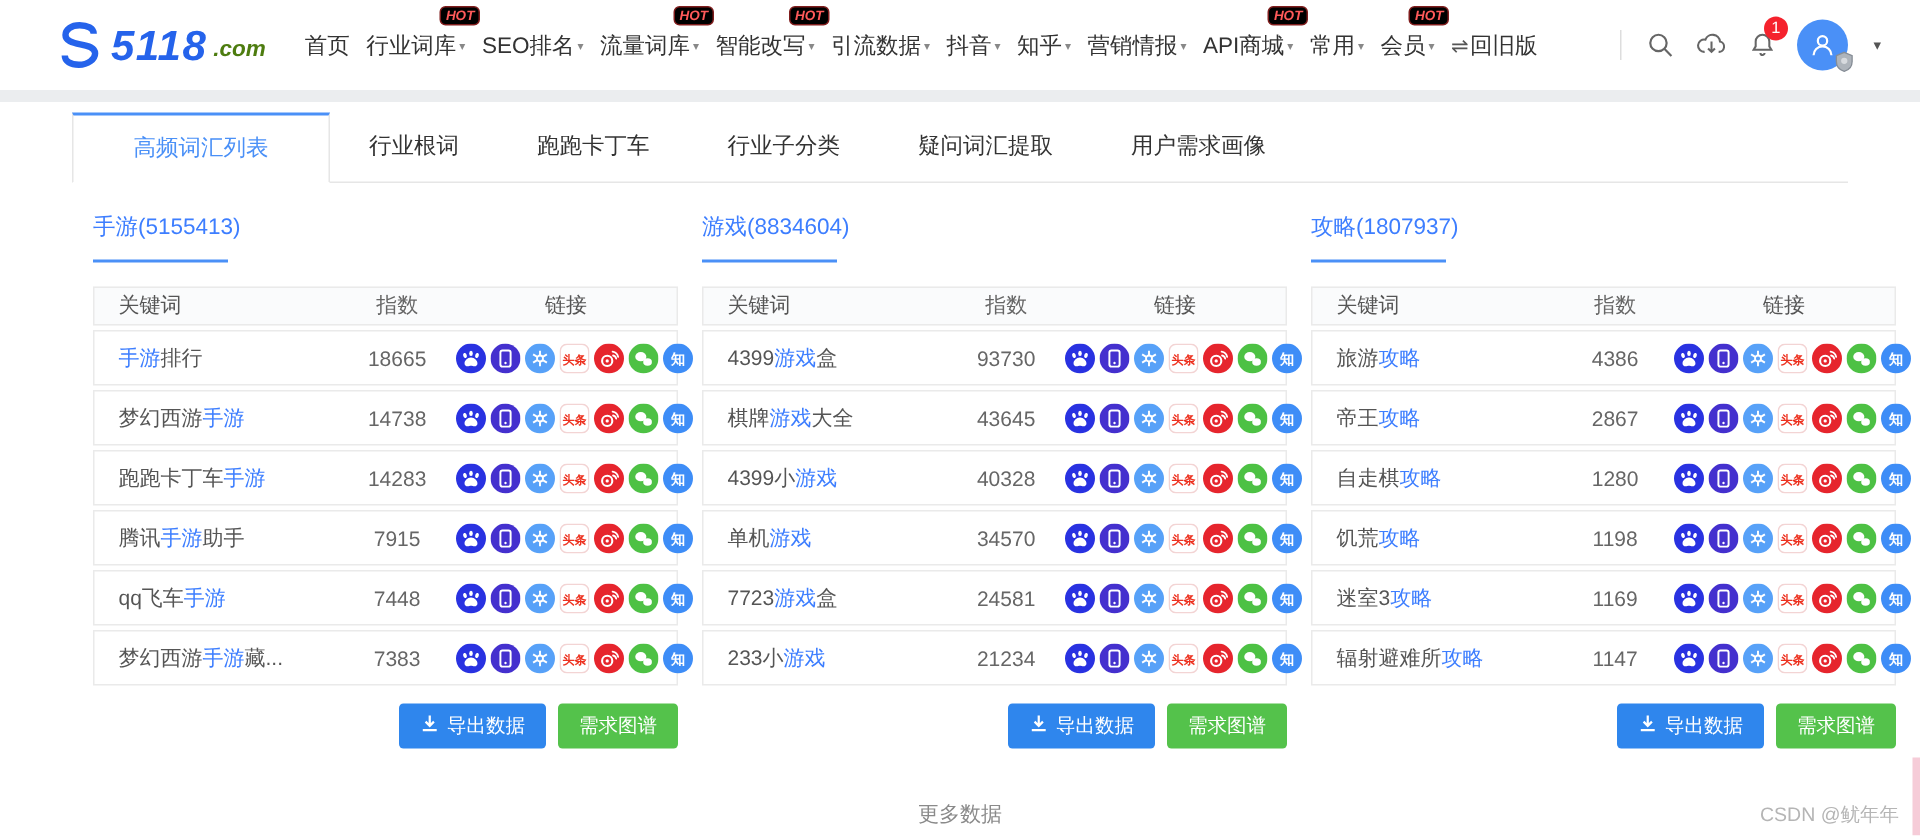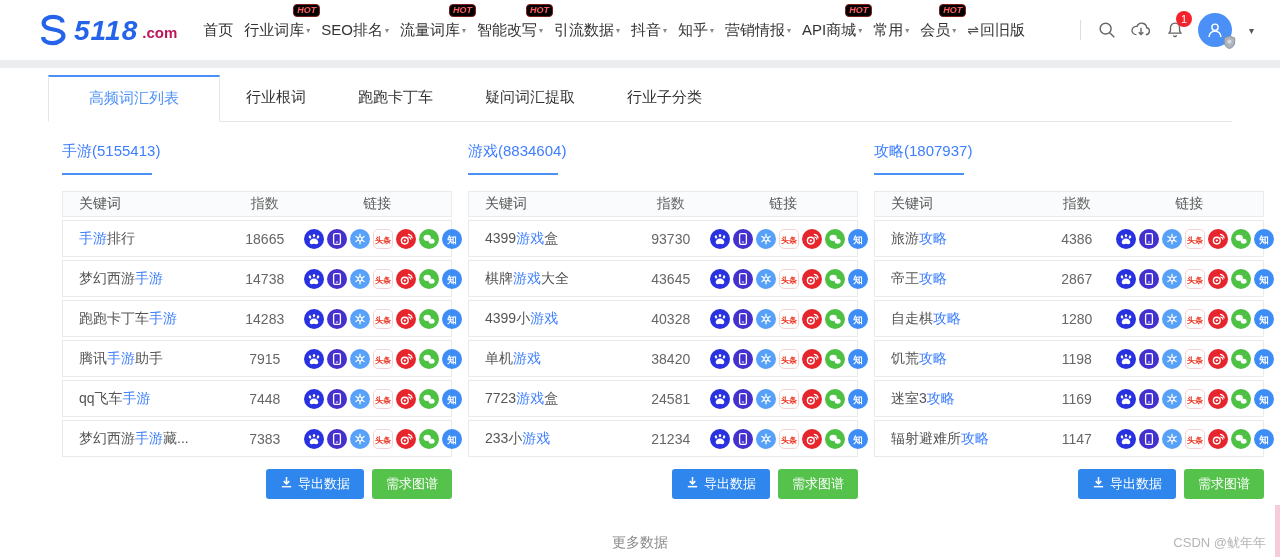--- a/index.html
+++ b/index.html
@@ -3,21 +3,21 @@
 <meta charset="utf-8">
 <style>
   * { box-sizing: border-box; margin: 0; padding: 0; }
   html,body { width:1280px; height:557px; overflow:hidden; background:#fff;
     font-family:"Liberation Sans","DejaVu Sans",sans-serif; position:relative; }
 
   
   .topbar { height:60px; display:flex; align-items:center; padding:0 26px 0 38px; background:#fff; }
   .logo { display:flex; align-items:flex-end; gap:4px; margin-right:26px; cursor:pointer; }
   .logo-num { font-size:28px; font-weight:bold; font-style:italic; color:#2563eb; letter-spacing:1px; line-height:30px; }
-  .logo-dom { font-size:15px; font-weight:bold; color:#be185d; line-height:26px; }
+  .logo-dom { font-size:15px; font-weight:bold; font-style:italic; color:#4d7c0f; line-height:26px; }
   .nav { display:flex; align-items:center; gap:11px; }
   .nav-item { position:relative; font-size:15px; color:#333; white-space:nowrap; cursor:pointer; padding:2px 0; }
   .caret { font-size:8px; color:#888; margin-left:2px; vertical-align:2px; }
   .hot { position:absolute; top:-15px; right:-10px; font-size:9px; font-weight:bold; font-style:italic;
     color:#ff5a5a; border:1px solid #7f1d1d; border-radius:4px; padding:0 3px; line-height:11px; background:#000000; }
   .old-ver { display:flex; align-items:center; font-size:15px; color:#333; cursor:pointer; white-space:nowrap; }
   .swap { color:#555; font-size:14px; margin-right:1px; }
   .top-icons { margin-left:auto; display:flex; align-items:center; gap:13px; }
   .tico { position:relative; display:flex; align-items:center; cursor:pointer; }
   .divider { width:1px; height:20px; background:#ddd; margin-right:3px; }
@@ -130,22 +130,23 @@
     <span class="avatar-caret">▾</span>
   </div>
 </div>
 
 <div class="strip"></div>
 
 <div class="tabbar">
     <span class="tab active">高频词汇列表</span>
     <span class="tab">行业根词</span>
     <span class="tab">跑跑卡丁车</span>
+    <span class="tab">行业子分类</span>
     <span class="tab">疑问词汇提取</span>
-    <span class="tab">行业子分类</span>
+    <span class="tab">用户需求画像</span>
   </div>
 
 <div class="columns">
     <div class="column">
       <div class="col-title">手游(5155413)</div>
       <div class="col-underline"></div>
       <div class="table">
         <div class="thead">
           <span class="c-kw">关键词</span>
           <span class="c-idx">指数</span>
@@ -725,21 +726,21 @@
             <span class="link-icon">
               <svg viewBox="0 0 20 20">
                 <circle cx="10" cy="10" r="10" fill="#3E8DF7"></circle>
                 <text x="10" y="13.8" font-size="9.5" text-anchor="middle" fill="#fff" font-weight="bold" font-family="sans-serif">知</text>
               </svg>
             </span>
           </span>
         </div>
         <div class="trow">
           <span class="c-kw"><span class="kw-dark">单机</span><span class="kw-hl">游戏</span></span>
-          <span class="c-idx">38420</span>
+          <span class="c-idx">34570</span>
           <span class="c-links">
             <span class="link-icon">
               <svg viewBox="0 0 20 20">
                 <circle cx="10" cy="10" r="10" fill="#2932E1"></circle>
                 <g fill="#fff">
                   <ellipse cx="6" cy="8" rx="1.2" ry="1.7" transform="rotate(-18 6 8)"></ellipse>
                   <ellipse cx="10" cy="6.6" rx="1.2" ry="1.7"></ellipse>
                   <ellipse cx="14" cy="8" rx="1.2" ry="1.7" transform="rotate(18 14 8)"></ellipse>
                   <path d="M10 9.4 c-2.5 0 -4.3 2.2 -4.3 3.9 c0 1.2 .9 1.9 2 1.9 c.9 0 1.5 -.4 2.3 -.4 c.8 0 1.4 .4 2.3 .4 c1.1 0 2 -.7 2 -1.9 c0 -1.7 -1.8 -3.9 -4.3 -3.9z"></path>
                 </g>

